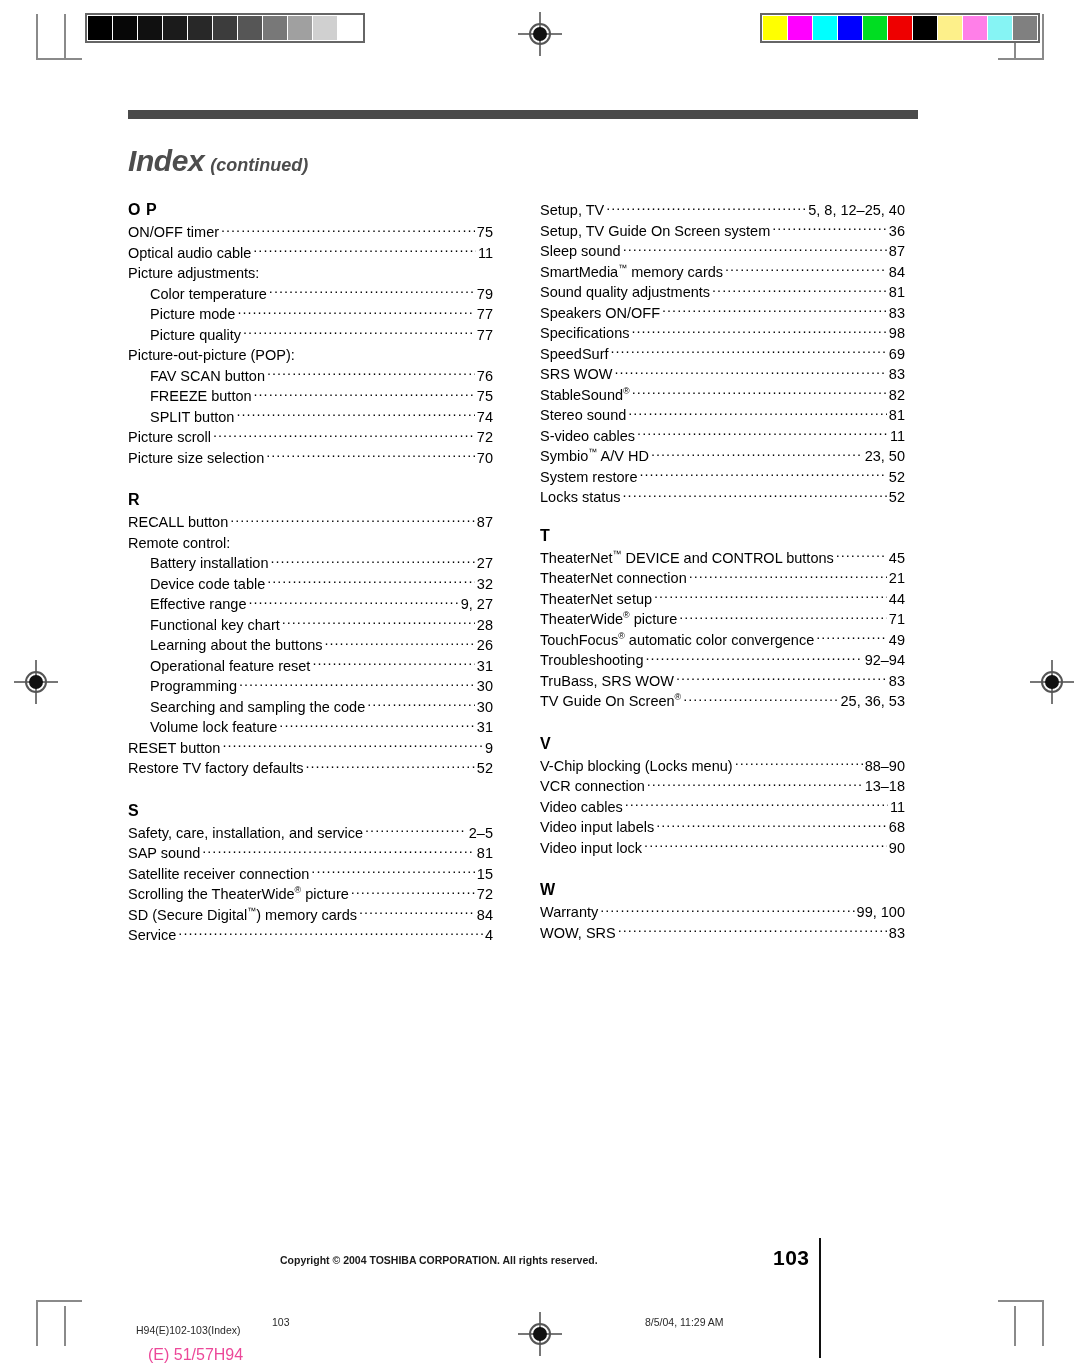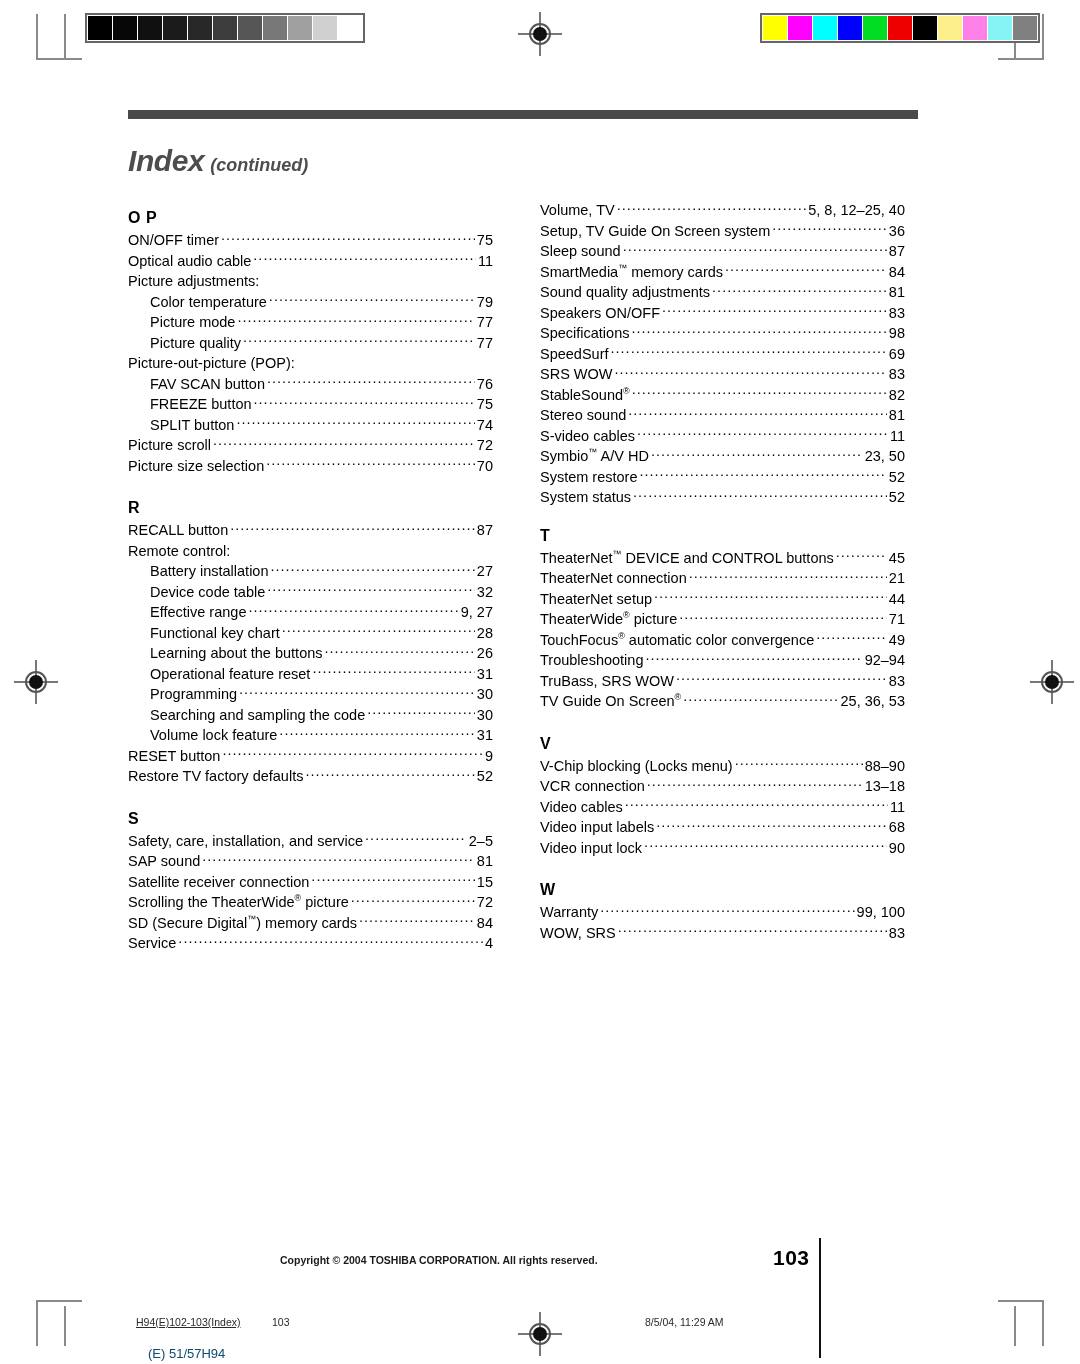--- a/index.html
+++ b/index.html
@@ -90,21 +90,21 @@
     top: 200px;
     width: 365px;
   }
   #col-left  { left: 0px; }
   #col-right { left: 412px; }
 
   .letter-head {
     font-size: 16px;
     font-weight: bold;
     letter-spacing: 0.5px;
-    margin: 8px 0 2px 0;
+    margin: 0 0 2px 0;
     line-height: 20px;
   }
   .section + .section { margin-top: 22px; }
   .section.tight + .section { margin-top: 18px; }
 
   
   .entry {
     display: flex;
     align-items: baseline;
     font-size: 14.5px;
@@ -173,26 +173,26 @@
   }
 
   #print-slug {
     position: absolute;
     left: 0; top: 1316px;
     width: 1080px;
     height: 48px;
     font-size: 10.5px;
     color: #2a2a2a;
   }
-  #print-slug .slug-file { position: absolute; left: 136px; top: 0; white-space: nowrap; text-decoration: underline; }
+  #print-slug .slug-file { position: absolute; left: 136px; top: 8px; white-space: nowrap; }
   #print-slug .slug-page { position: absolute; left: 272px; top: 0; white-space: nowrap; }
   #print-slug .slug-date { position: absolute; left: 645px; top: 0; white-space: nowrap; }
   #print-slug .slug-model {
     position: absolute; left: 148px; top: 30px;
-    font-size: 13px; color: #0c4a6e; white-space: nowrap;
+    font-size: 16px; color: #ec4899; white-space: nowrap;
   }
 </style>
 </head>
 <body>
 
 <div class="crop-corner">
   <span class="trim" style="left:36px; top:14px; width:2px; height:46px;"></span>
   <span class="trim" style="left:36px; top:58px; width:46px; height:2px;"></span>
   <span class="trim" style="left:64px; top:14px; width:2px; height:46px;"></span>
 </div>
@@ -434,21 +434,21 @@
         <div class="entry">
           <span class="label">Service</span>
           <span class="leader"></span>
           <span class="pageno">4</span>
         </div>
       </div>
     </div>
   <div class="column" id="col-right">
       <div class="section tight">
         <div class="entry">
-          <span class="label">Volume, TV</span>
+          <span class="label">Setup, TV</span>
           <span class="leader"></span>
           <span class="pageno">5, 8, 12–25, 40</span>
         </div>
         <div class="entry">
           <span class="label">Setup, TV Guide On Screen system</span>
           <span class="leader"></span>
           <span class="pageno">36</span>
         </div>
         <div class="entry">
           <span class="label">Sleep sound</span>
@@ -504,21 +504,21 @@
           <span class="label">Symbio<sup class="tm">™</sup> A/V HD</span>
           <span class="leader"></span>
           <span class="pageno">23, 50</span>
         </div>
         <div class="entry">
           <span class="label">System restore</span>
           <span class="leader"></span>
           <span class="pageno">52</span>
         </div>
         <div class="entry">
-          <span class="label">System status</span>
+          <span class="label">Locks status</span>
           <span class="leader"></span>
           <span class="pageno">52</span>
         </div>
       </div>
       <div class="section">
         <div class="letter-head">T</div>
         <div class="entry">
           <span class="label">TheaterNet<sup class="tm">™</sup> DEVICE and CONTROL buttons</span>
           <span class="leader"></span>
           <span class="pageno">45</span>

